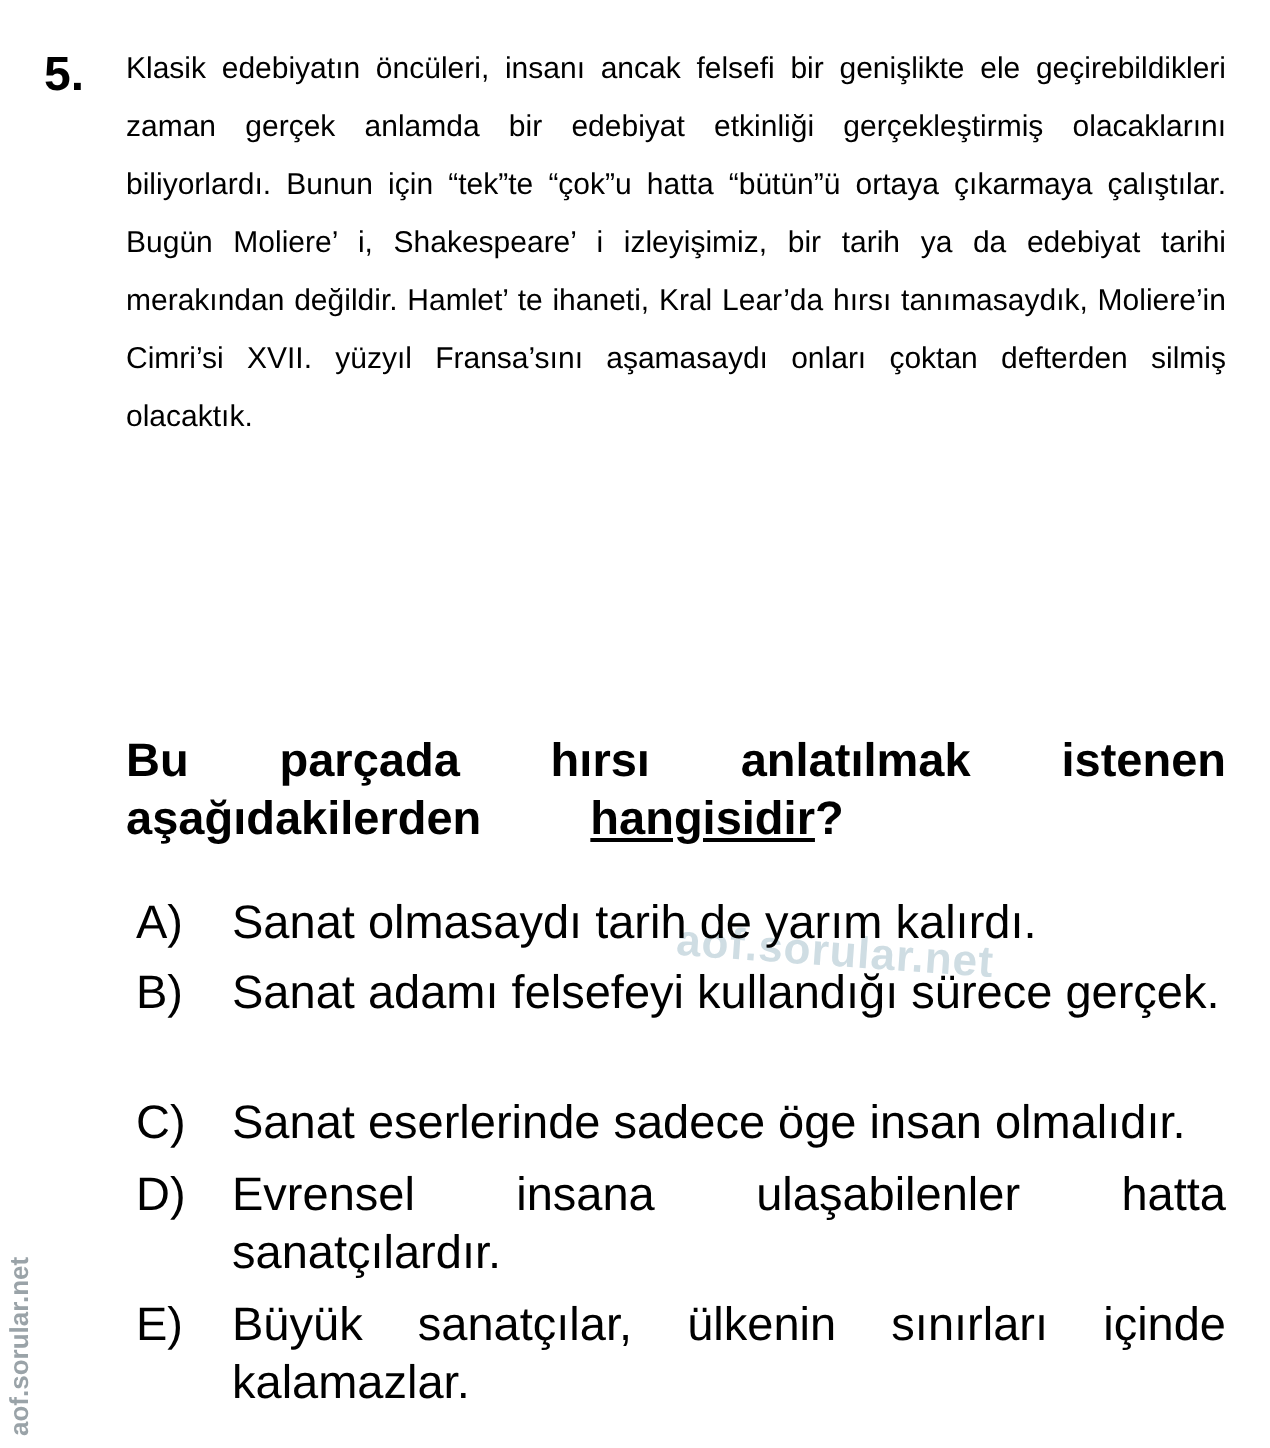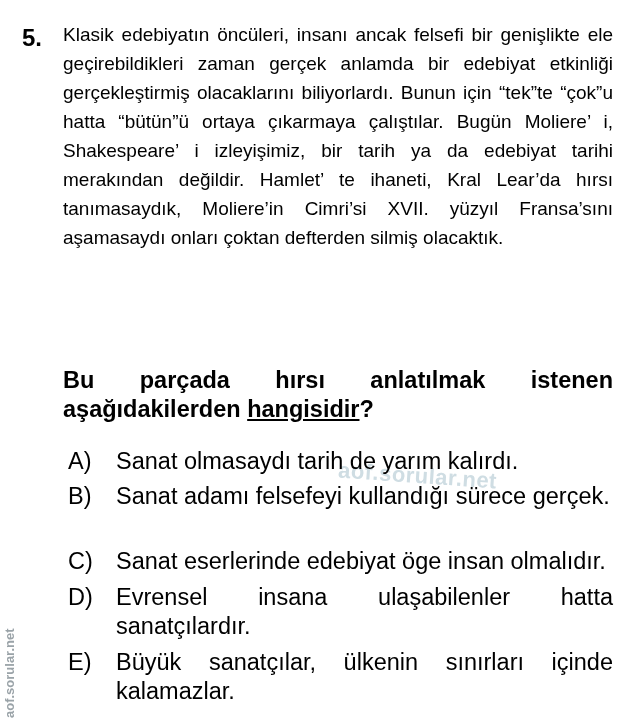--- a/index.html
+++ b/index.html
@@ -1,23 +1,23 @@
 <!DOCTYPE html>
 <html><head>
 <meta charset="utf-8">
 <style>
   html, body { margin: 0; padding: 0; background: #ffffff; }
   body { width: 635px; height: 724px; position: relative; overflow: hidden;
          font-family: "Liberation Sans", sans-serif; color: #000; }
   .qnum { position: absolute; left: 22px; top: 24px; font-size: 24px; font-weight: bold; }
   .passage { position: absolute; left: 63px; top: 20px; width: 550px;
-             font-size: 19px; line-height: 29px; text-align: justify; text-align-last: left; }
+             font-size: 15px; line-height: 29px; text-align: justify; text-align-last: left; }
   .stem { position: absolute; left: 63px; top: 366px; width: 550px;
           font-size: 23.5px; line-height: 29px; font-weight: bold; text-align: justify; text-align-last: left; }
-  .stem .u { text-decoration: underline; }
+  .stem .u { text-decoration: underline; margin-left: 48px; }
   .option { position: absolute; left: 68px; width: 545px; font-size: 23.5px; line-height: 29px; }
   .option .letter { position: absolute; left: 0; top: 0; }
   .option .text { position: absolute; left: 48px; width: 497px; text-align: justify; text-align-last: left; }
   .watermark-center { position: absolute; left: 338px; top: 463px; font-size: 22px; font-weight: bold;
                       color: #cfdde3; transform: rotate(4deg); letter-spacing: 0.5px; z-index: 0; }
   .watermark-side { position: absolute; left: 2px; top: 718px; font-size: 13px; font-weight: bold;
                     color: #9aa3a8; transform-origin: 0 0; transform: rotate(-90deg); white-space: nowrap; }
   .fg { position: relative; z-index: 1; }
 </style>
 </head>
@@ -36,21 +36,21 @@
 <div class="option fg" style="top:447px;">
   <span class="letter">A)</span>
   <span class="text">Sanat olmasaydı tarih de yarım kalırdı.</span>
 </div>
 <div class="option fg" style="top:482px;">
   <span class="letter">B)</span>
   <span class="text">Sanat adamı felsefeyi kullandığı sürece gerçek.</span>
 </div>
 <div class="option fg" style="top:547px;">
   <span class="letter">C)</span>
-  <span class="text">Sanat eserlerinde edebiyat öge insan olmalıdır.</span>
+  <span class="text">Sanat eserlerinde sadece öge insan olmalıdır.</span>
 </div>
 <div class="option fg" style="top:583px;">
   <span class="letter">D)</span>
   <span class="text">Evrensel insana ulaşabilenler hatta sanatçılardır.</span>
 </div>
 <div class="option fg" style="top:648px;">
   <span class="letter">E)</span>
   <span class="text">Büyük sanatçılar, ülkenin sınırları içinde kalamazlar.</span>
 </div>
 

